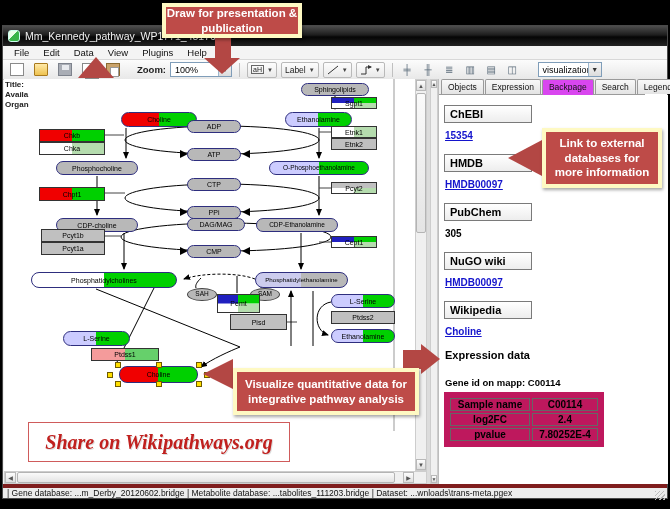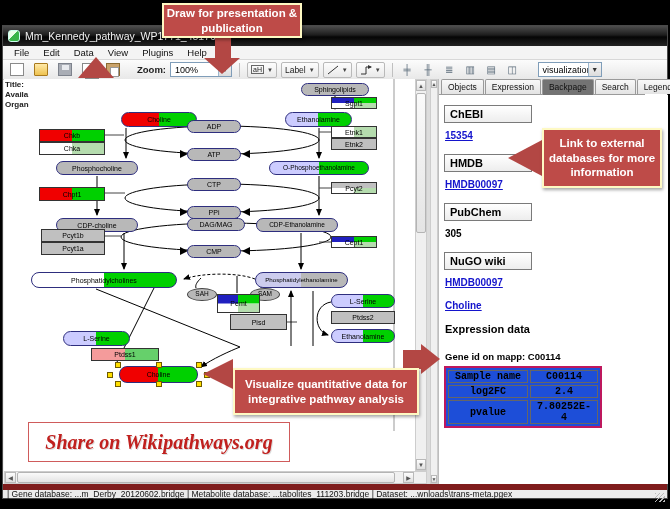--- a/index.html
+++ b/index.html
@@ -50,39 +50,39 @@
   
   .sb{background:#f0f0f0;border:1px solid #cdcdcd;}
   .sb-btn{position:absolute;background:linear-gradient(#fdfdfd,#dfdfdf);border:1px solid #b9b9b9;color:#555;font-size:6px;display:flex;align-items:center;justify-content:center;}
   .sb-thumb{position:absolute;background:linear-gradient(#fafafa,#e4e4e4);border:1px solid #b4b4b4;border-radius:2px;}
   #splitter{left:424px;top:53px;width:3px;height:405px;background:#dcdcdc;}
 
   
   #right-panel{left:435px;top:53px;width:229px;height:405px;background:#fff;border-left:1px solid #bdbdbd;}
   #tabs{position:absolute;left:0;top:0;width:206px;height:16px;background:#ececec;border-bottom:1px solid #9a9a9a;display:flex;align-items:flex-end;padding-left:2px;}
   .tab{font-size:8.5px;color:#111;border:1px solid #9a9a9a;border-bottom:none;background:linear-gradient(#f8f8f8,#e3e3e3);padding:2px 6px;margin-right:1px;border-radius:2px 2px 0 0;}
-  .tab.active{background:#737373;font-weight:normal;position:relative;top:1px;padding-bottom:3px;}
+  .tab.active{background:#d946ef;font-weight:normal;position:relative;top:1px;padding-bottom:3px;}
   #panel-content{position:absolute;left:0;top:16px;width:229px;height:389px;background:#fff;overflow:hidden;padding:9px 0 0 5px;}
   .bp-header{display:inline-block;min-width:88px;border:1px solid #7a7a7a;background:linear-gradient(#ffffff,#ededed);font-weight:bold;font-size:11px;padding:2px 5px;color:#000;}
   .bp-value{font-size:10px;font-weight:bold;margin:7px 0 12px 1px;color:#000;}
   .bp-value.link{color:#1414cc;text-decoration:underline;}
   #expr-heading{font-size:11px;font-weight:bold;margin:4px 0 0 1px;color:#000;}
   #gene-id-line{font-size:9.5px;font-weight:bold;margin:16px 15px 4px 1px;color:#000;}
-  #expr-table{border-collapse:separate;border-spacing:2px;border:2px solid #be185d;background:#1d4ed8;font-family:Liberation Mono, monospace;}
+  #expr-table{border-collapse:separate;border-spacing:2px;border:4px solid #be185d;background:#be185d;}
   #expr-table td{border:1px solid #666;font-size:10px;font-weight:bold;text-align:center;padding:0 6px;height:13px;color:#000;}
   #expr-table td.k{width:80px;} #expr-table td.v{width:66px;}
 
   
-  #statusbar{left:0;top:458px;width:664px;height:14px;background:#ececec;border-top:6px solid #7f1d1d;display:flex;align-items:center;}
+  #statusbar{left:0;top:458px;width:664px;height:14px;background:#ececec;border-top:4px solid #7f1d1d;display:flex;align-items:center;}
   #statusbar .txt{font-size:8.5px;color:#111;padding-left:4px;white-space:nowrap;}
   #grip{position:absolute;right:2px;top:3px;width:10px;height:9px;
     background:repeating-linear-gradient(135deg,#bbb 0 1px,transparent 1px 3px);}
 
   
-  .callout{position:absolute;background:#be4b48;border:2px solid #fef9c3;color:#fff;font-weight:bold;
+  .callout{position:absolute;background:#be4b48;border:4px solid #fef9c3;color:#fff;font-weight:bold;
     display:flex;align-items:center;justify-content:center;text-align:center;z-index:50;
     box-shadow:1px 2px 3px rgba(0,0,0,.35);line-height:1.25;}
   .co-arrow{position:absolute;background:#b34744;z-index:49;}
   #share-banner{position:absolute;left:28px;top:422px;width:262px;height:40px;background:#fff;border:1px solid #cf5b5b;
     display:flex;align-items:center;justify-content:center;z-index:40;}
   #share-banner span{font-family:"Liberation Serif",serif;font-style:italic;font-weight:bold;font-size:20px;color:#c0201e;text-shadow:1px 1px 0 #ddd;}
 </style>
 </head>
 <body>
 
@@ -273,21 +273,21 @@
           <div class="tab active">Backpage</div>
           <div class="tab">Search</div>
           <div class="tab">Legend</div>
         </div>
       <div id="panel-content">
         <div id="bp-sections">
             <div class="bp-section"><div class="bp-header">ChEBI</div><div class="bp-value link">15354</div></div>
             <div class="bp-section"><div class="bp-header">HMDB</div><div class="bp-value link">HMDB00097</div></div>
             <div class="bp-section"><div class="bp-header">PubChem</div><div class="bp-value">305</div></div>
             <div class="bp-section"><div class="bp-header">NuGO wiki</div><div class="bp-value link">HMDB00097</div></div>
-            <div class="bp-section"><div class="bp-value link">Choline</div></div>
+            <div class="bp-section"><div class="bp-header">Wikipedia</div><div class="bp-value link">Choline</div></div>
           </div>
         <div id="expr-heading">Expression data</div>
         <div id="gene-id-line">Gene id on mapp: C00114</div>
         <table id="expr-table">
             <tbody>
               <tr>
                 <td class="k">Sample name</td>
                 <td class="v">C00114</td>
               </tr>
               <tr>

